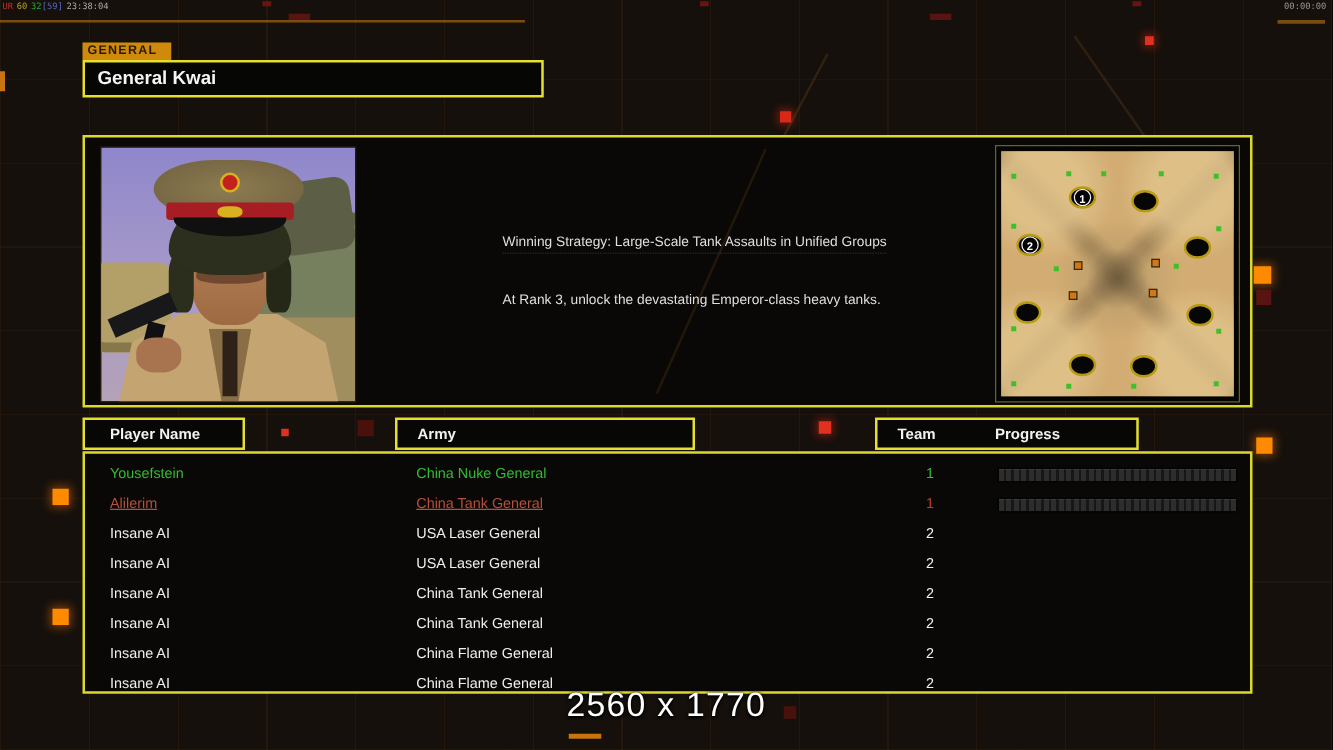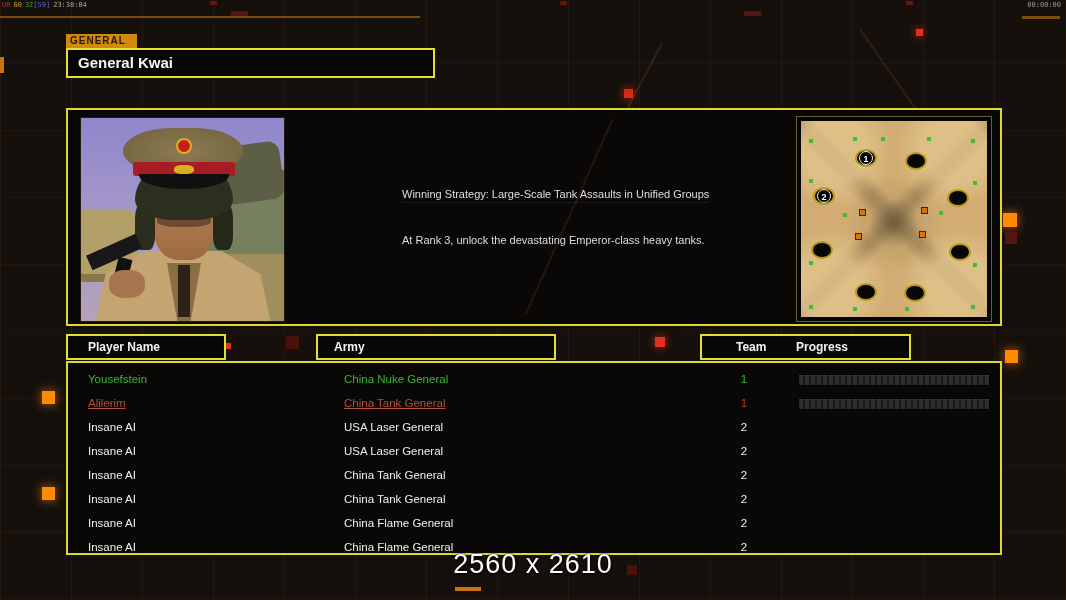--- a/index.html
+++ b/index.html
@@ -90,21 +90,21 @@
   
   .hdr{position:absolute;top:334px;height:26px;border:2px solid #e6df2e;background:#070705;box-sizing:border-box;}
   .hdr span{position:absolute;top:0;line-height:22px;font-size:12px;font-weight:bold;color:#f2f2f2;}
 
   
   .players{position:absolute;left:66px;top:361px;width:936px;height:194px;border:2px solid #dcd92c;
     background:#0a0806;box-sizing:border-box;}
   .prow{position:absolute;left:0;width:930px;height:24px;}
   .cell{position:absolute;font-size:11.5px;line-height:24px;white-space:nowrap;}
   .c-name{left:20px;}
-  .c-army{left:276px;}
+  .c-army{left:265px;}
   .c-team{left:664px;width:24px;text-align:center;}
   .r-green .cell{color:#33bb33;}
   .r-salmon .c-name,.r-salmon .c-army{color:#b5503a;text-decoration:underline;}
   .r-salmon .c-team{color:#c03a28;}
   .r-white .cell{color:#efefef;}
   .pbar{position:absolute;left:730px;top:7px;width:190px;height:10px;border:1px solid #020202;
     background:repeating-linear-gradient(90deg,#2d2d2d 0 4px,#171717 4px 6px);
     box-shadow:inset 0 1px 0 rgba(255,255,255,0.07);}
 
   
@@ -209,28 +209,28 @@
         <div class="gm" style="left:104px;top:186px;"></div>
         <div class="gm" style="left:170px;top:184px;"></div>
         <div class="om" style="left:58px;top:88px;"></div>
         <div class="om" style="left:120px;top:86px;"></div>
         <div class="om" style="left:54px;top:112px;"></div>
         <div class="om" style="left:118px;top:110px;"></div>
       </div>
     </div>
   </div>
 
-  <div class="hdr" style="left:66px;width:160px;text-decoration:underline;">
+  <div class="hdr" style="left:66px;width:130px;text-decoration:underline;">
     <span style="left:20px;">Player Name</span>
   </div>
   <div class="hdr" style="left:316px;width:240px;">
     <span style="left:16px;">Army</span>
   </div>
   <div class="hdr" style="left:700px;width:211px;">
-    <span style="left:16px;margin-left:18px;">Team</span>
+    <span style="left:16px;">Team</span>
     <span style="left:94px;">Progress</span>
   </div>
 
   <div class="players">
     <div class="prow r-green" style="top:4px;">
       <span class="cell c-name">Yousefstein</span>
       <span class="cell c-army">China Nuke General</span>
       <span class="cell c-team">1</span>
       <span class="pbar"></span>
     </div>
@@ -265,15 +265,15 @@
       <span class="cell c-army">China Flame General</span>
       <span class="cell c-team">2</span>
     </div>
     <div class="prow r-white" style="top:172px;">
       <span class="cell c-name">Insane AI</span>
       <span class="cell c-army">China Flame General</span>
       <span class="cell c-team">2</span>
     </div>
   </div>
 
-  <div class="watermark">2560 x 2610</div>
+  <div class="watermark">2560 x 1770</div>
 
 </div>
 
 </body></html>

